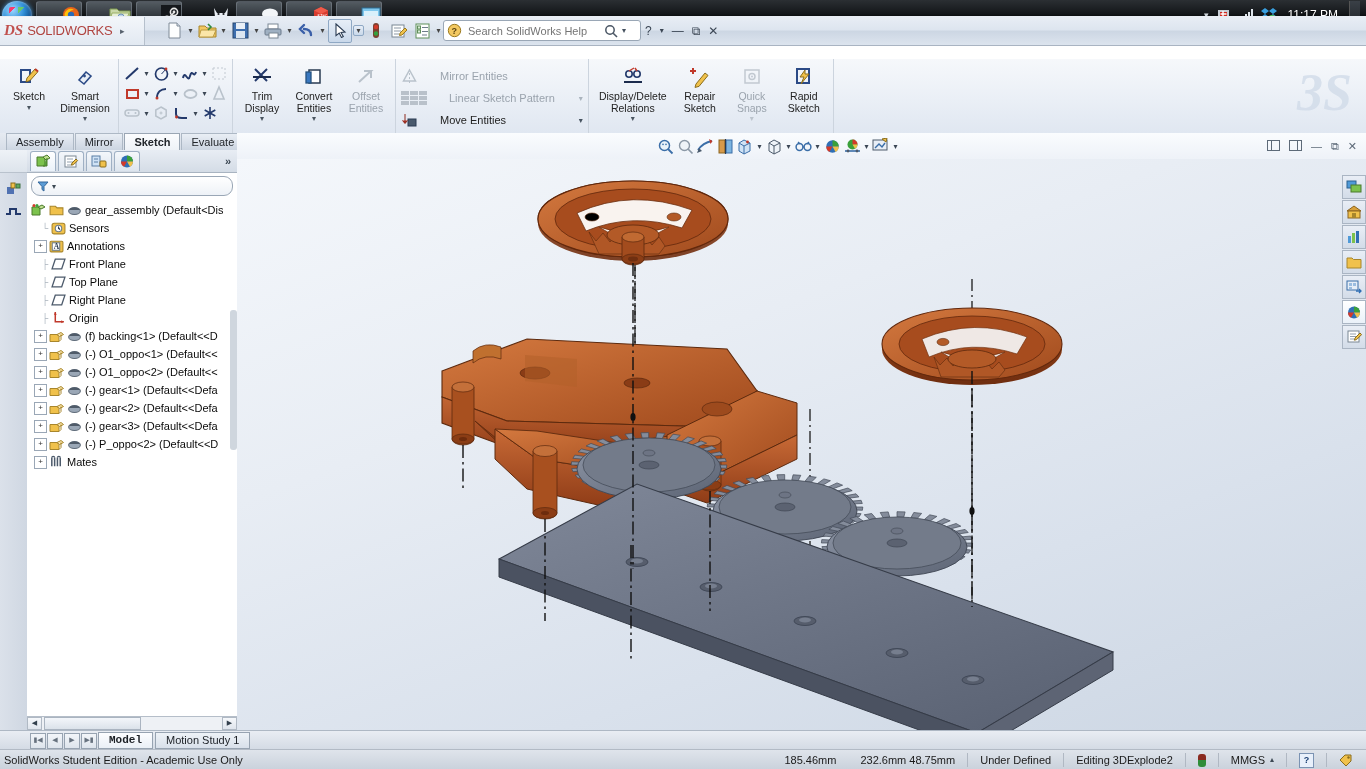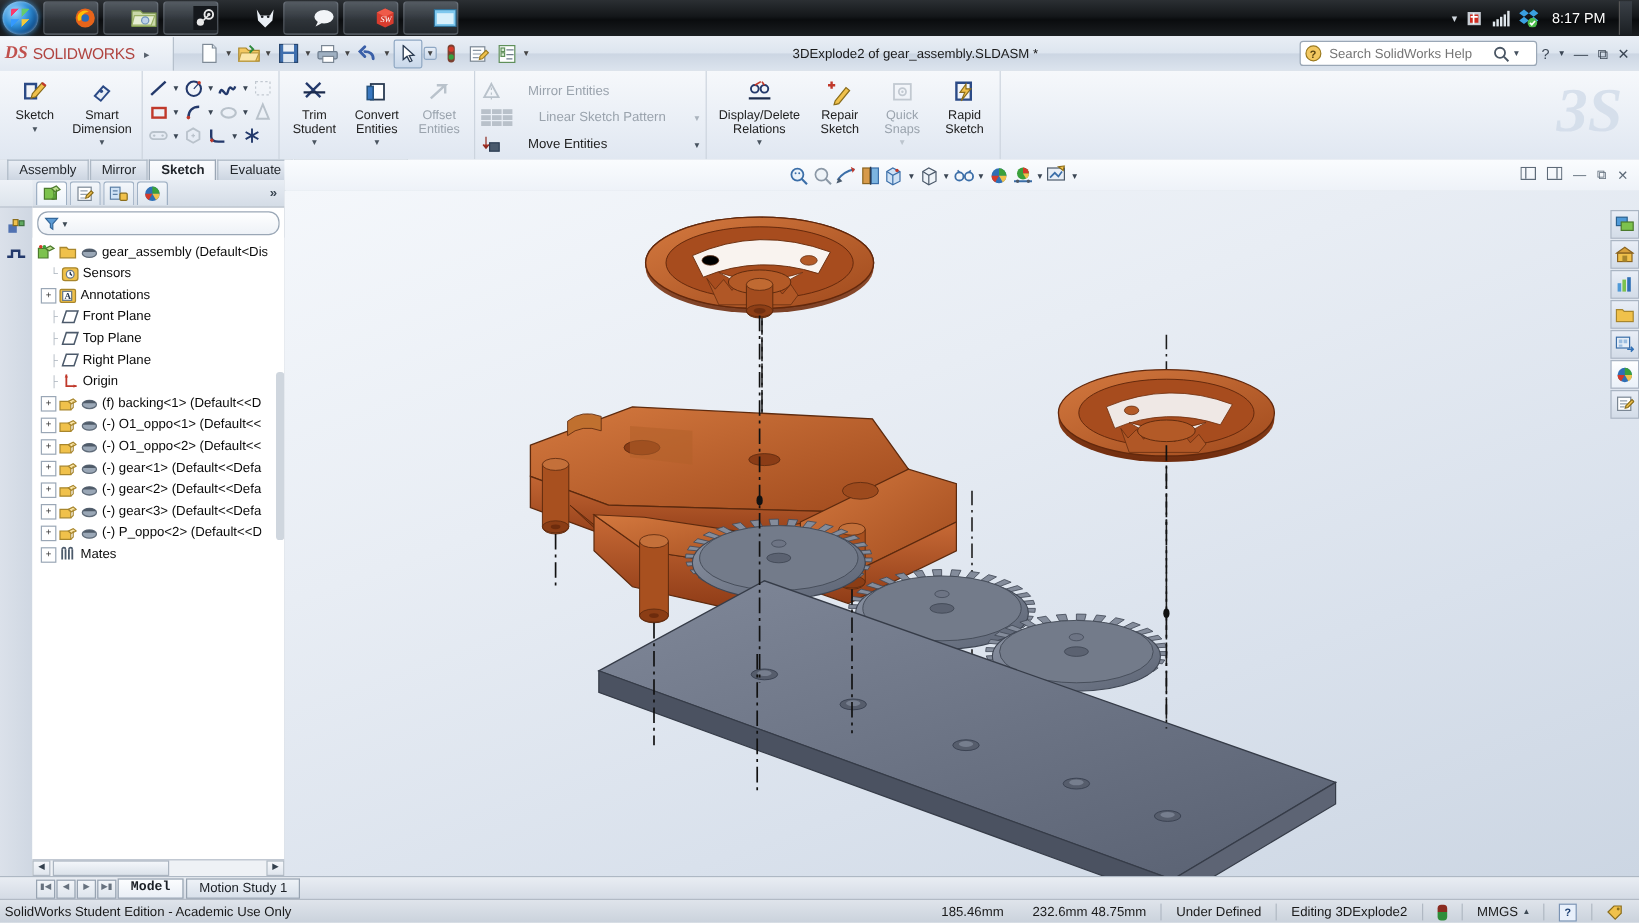--- a/index.html
+++ b/index.html
@@ -44,21 +44,21 @@
   .tb-btn.noframe{background:transparent;border-color:transparent;}
   .tray{margin-left:auto;display:flex;align-items:center;gap:7px;padding-right:6px;color:#fff;}
   .tray-time{font-size:12px;color:#fff;text-shadow:0 1px 1px #000;padding:0 4px;}
   .tray-arrow{color:#cfd6dd;font-size:9px;}
   .show-desktop{width:10px;height:28px;border-left:1px solid #555;background:linear-gradient(to bottom,#3a4047,#1b1f23);}
   .bars{display:flex;align-items:flex-end;gap:1px;height:13px;}
   .bars i{width:2px;background:#dfe6ec;display:block;}
 
   
   .sw-title{
-    position:absolute;left:0;top:30px;width:1366px;height:29px;
+    position:absolute;left:0;top:16px;width:1366px;height:29px;
     background:linear-gradient(to bottom,#e9eef5 0%,#dde5ef 48%,#ccd6e3 52%,#dce4ee 100%);
     border-bottom:1px solid #a9b4c2;
     display:flex;align-items:center;
   }
   .sw-logo{
     width:140px;height:28px;display:flex;align-items:center;gap:4px;padding-left:4px;
     background:linear-gradient(to bottom,#f3f6fa,#e2e9f2);
     border-right:1px solid #b6c0cc;
   }
   .sw-logo .ds{font-family:"Liberation Serif",serif;font-style:italic;font-weight:bold;color:#c0504d;font-size:15px;}
@@ -270,21 +270,21 @@
           <i style="height:8px"></i>
           <i style="height:10px"></i>
           <i style="height:13px"></i>
       </span>
       <svg width="17" height="16" viewBox="0 0 17 16">
         <path d="M5 1L1 4l4 3 4-3zM13 1l4 3-4 3-4-3z" fill="#3aa0e0"></path>
         <path d="M1 10l4-3 4 3-4 3zM13 7l4 3-4 3-4-3z" fill="#3aa0e0"></path>
         <circle cx="12" cy="12" r="4" fill="#4bbb4b"></circle>
         <path d="M10 12l1.5 1.6L14.2 10.5" stroke="#fff" stroke-width="1.5" fill="none"></path>
       </svg>
-      <span class="tray-time">8:17 PM</span>
+      <span class="tray-time">11:17 PM</span>
       <span class="show-desktop"></span>
     </div>
   </div>
 
   <div class="sw-title">
     <div class="sw-logo">
       <span class="ds">DS</span>
       <span class="nm">SOLIDWORKS</span>
       <span class="sw-chev">▸</span>
     </div>
@@ -351,21 +351,20 @@
         <svg width="17" height="16" viewBox="0 0 17 16">
             <rect x="2" y="1" width="13" height="14" fill="#fdfefe" stroke="#5f8f5a"></rect>
             <rect x="3.5" y="3" width="3" height="3" fill="#d8ead4" stroke="#5f8f5a"></rect>
             <rect x="3.5" y="7" width="3" height="3" fill="#d8ead4" stroke="#5f8f5a"></rect>
             <path d="M8 4.5h6M8 8.5h6M8 12h5" stroke="#6d7c8a"></path>
           </svg>
       </span>
         <span class="dd">▾</span>
     </div>
 
-    <div class="doc-title">3DExplode2 of gear_assembly.SLDASM *</div>
 
     <div class="sw-search">
       <svg width="15" height="15" viewBox="0 0 15 15">
         <circle cx="7.5" cy="7.5" r="6.2" fill="#f3c860" stroke="#9b7a1f"></circle>
         <text x="4.4" y="11" font-size="9" font-weight="bold" fill="#5a4410" font-family="Liberation Sans, sans-serif">?</text>
       </svg>
       <input placeholder="Search SolidWorks Help" style="">
       <svg width="14" height="14" viewBox="0 0 14 14">
         <circle cx="6" cy="6" r="4.2" fill="none" stroke="#4a5664" stroke-width="1.5"></circle>
           <path d="M9.2 9.2L13 13" stroke="#4a5664" stroke-width="1.6"></path>
@@ -495,21 +494,21 @@
 
     <div class="rgroup">
       <div class="rbtn">
         <span class="glyph">
           <svg width="24" height="22" viewBox="0 0 24 22">
               <path d="M5 3l12 12M17 3L5 15" stroke="#23396b" stroke-width="2"></path>
               <path d="M3 11h18" stroke="#1b2b4d" stroke-width="2"></path>
             </svg>
         </span>
         <span class="lbl" style="white-space:pre-line">Trim
-Student</span>
+Display</span>
         <span class="rsplit">▾</span>
       </div>
       <div class="rbtn">
         <span class="glyph">
           <svg width="24" height="22" viewBox="0 0 24 22">
               <rect x="7" y="4" width="11" height="13" fill="#fff" stroke="#2a3b52" stroke-width="1.5"></rect>
               <rect x="4" y="6" width="5" height="11" fill="#3a78c0" stroke="#25527f" stroke-width="1.3"></rect>
             </svg>
         </span>
         <span class="lbl" style="white-space:pre-line">Convert

